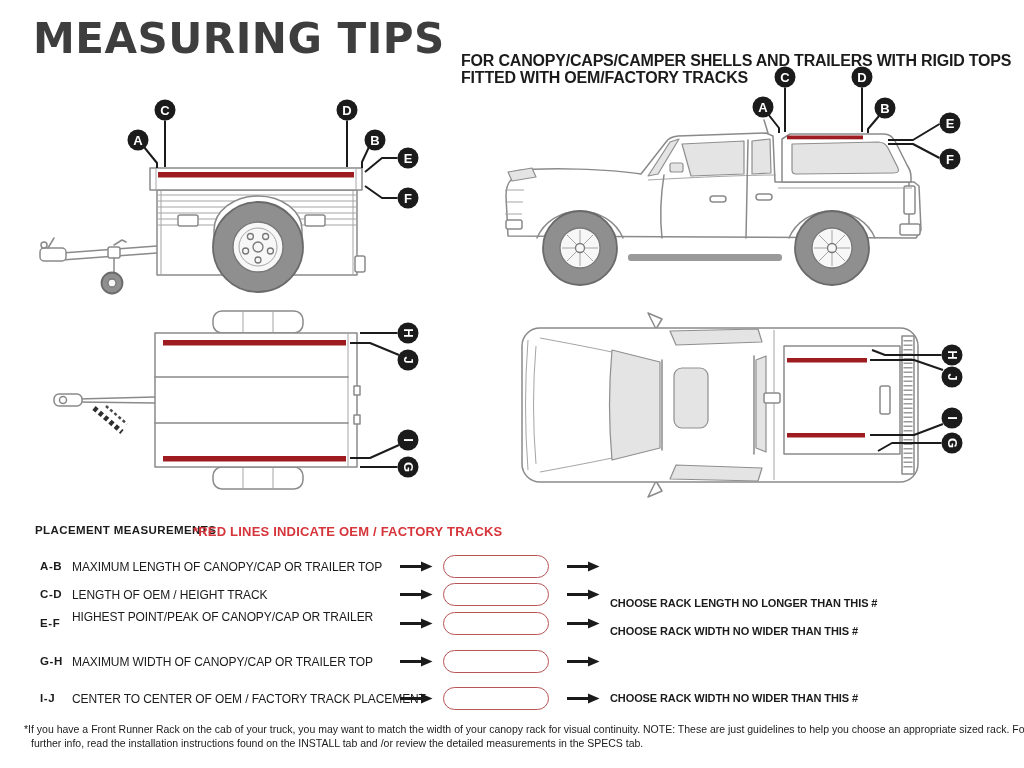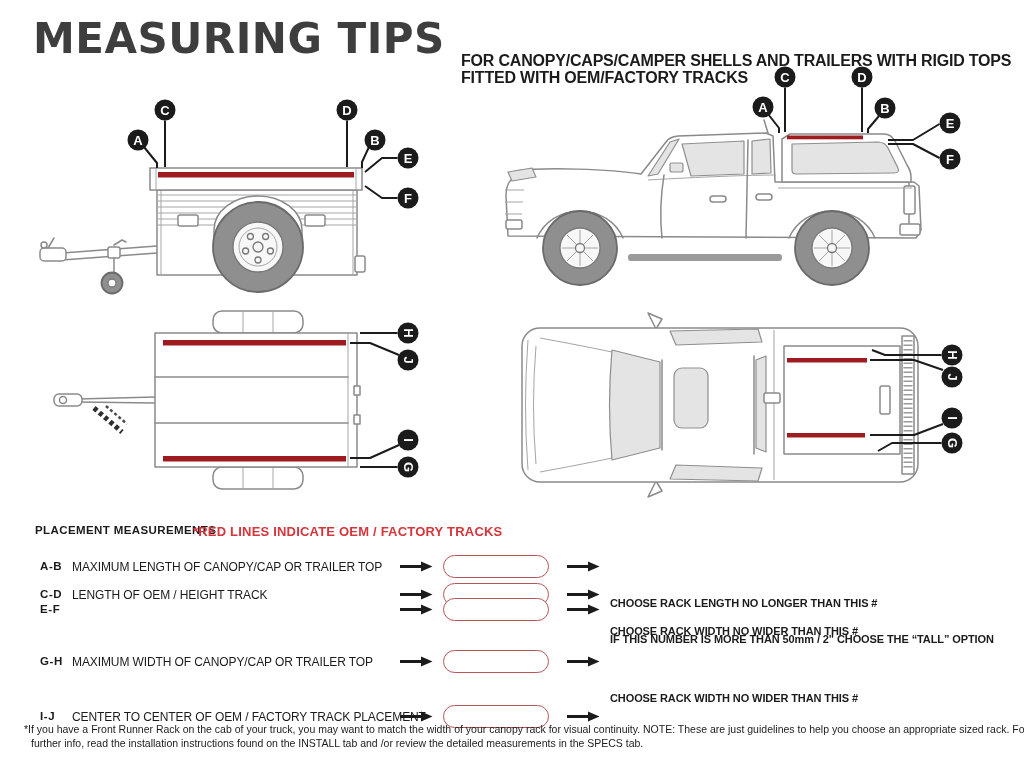--- a/index.html
+++ b/index.html
@@ -40,21 +40,21 @@
   .mdesc{position:absolute;left:72px;top:6px;font-size:12px;font-weight:normal;
          letter-spacing:-.1px;white-space:nowrap;}
   .mdesc.two{top:0;line-height:13.8px;}
   .arr1{position:absolute;left:399px;top:7px;}
   .arr2{position:absolute;left:566px;top:7px;}
   .oval{position:absolute;left:443px;top:1px;width:104px;height:21px;
         border:1.7px solid #b85456;border-radius:12px;background:#fff;}
   .mres{position:absolute;left:610px;top:7px;font-size:11px;font-weight:bold;
         letter-spacing:-.1px;white-space:nowrap;margin-top:36px;}
   .mres.two{top:0;line-height:13.8px;}
-  .r1{top:554px;} .r2{top:582px;} .r3{top:597px;} .r4{top:649px;} .r5{top:704px;}
+  .r1{top:554px;} .r2{top:582px;} .r3{top:611px;} .r4{top:649px;} .r5{top:686px;}
 
   .footnote{position:absolute;left:24px;top:722px;width:1002px;font-size:10.5px;
             line-height:14px;color:#1b1b1b;padding-left:7px;text-indent:-7px;}
 </style>
 </head>
 <body>
 
 <div class="canvas">
 
   <div class="title">MEASURING TIPS</div>
@@ -326,32 +326,32 @@
     <svg class="arr2" width="34" height="11" viewBox="0 0 34 11">
         <line x1="1" y1="5.5" x2="23" y2="5.5" stroke="#1b1b1b" stroke-width="3"></line>
         <polygon points="22,0.5 33.5,5.5 22,10.5" fill="#1b1b1b"></polygon>
       </svg>
     <span class="mres">CHOOSE RACK WIDTH NO WIDER THAN THIS #</span>
   </div>
 
   <div class="mrow r3">
     <span class="mid">E-F</span>
     <span class="mdesc two">
+      <div>HIGHEST POINT/PEAK OF CANOPY/CAP OR TRAILER</div>
     </span>
     <svg class="arr1" width="34" height="11" viewBox="0 0 34 11">
         <line x1="1" y1="5.5" x2="23" y2="5.5" stroke="#1b1b1b" stroke-width="3"></line>
         <polygon points="22,0.5 33.5,5.5 22,10.5" fill="#1b1b1b"></polygon>
       </svg>
     <span class="oval"></span>
     <svg class="arr2" width="34" height="11" viewBox="0 0 34 11">
         <line x1="1" y1="5.5" x2="23" y2="5.5" stroke="#1b1b1b" stroke-width="3"></line>
         <polygon points="22,0.5 33.5,5.5 22,10.5" fill="#1b1b1b"></polygon>
       </svg>
     <span class="mres two">
-      <div>IF THIS NUMBER IS MORE THAN 50mm / 2" CHOOSE THE “TALL” OPTION</div>
     </span>
   </div>
 
   <div class="mrow r4">
     <span class="mid">G-H</span>
     <span class="mdesc">MAXIMUM  WIDTH OF CANOPY/CAP OR TRAILER TOP</span>
     <svg class="arr1" width="34" height="11" viewBox="0 0 34 11">
         <line x1="1" y1="5.5" x2="23" y2="5.5" stroke="#1b1b1b" stroke-width="3"></line>
         <polygon points="22,0.5 33.5,5.5 22,10.5" fill="#1b1b1b"></polygon>
       </svg>

